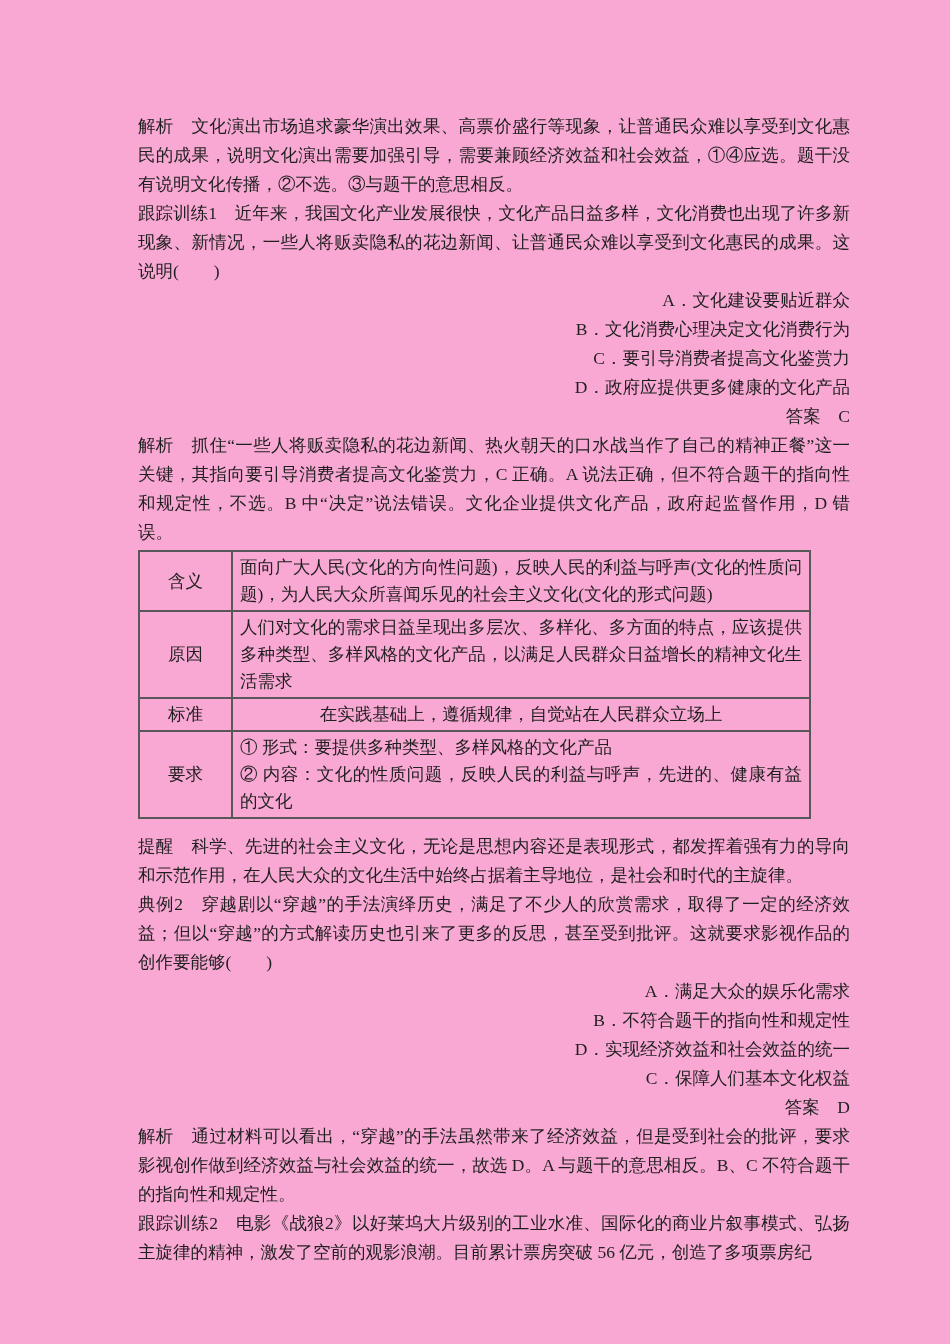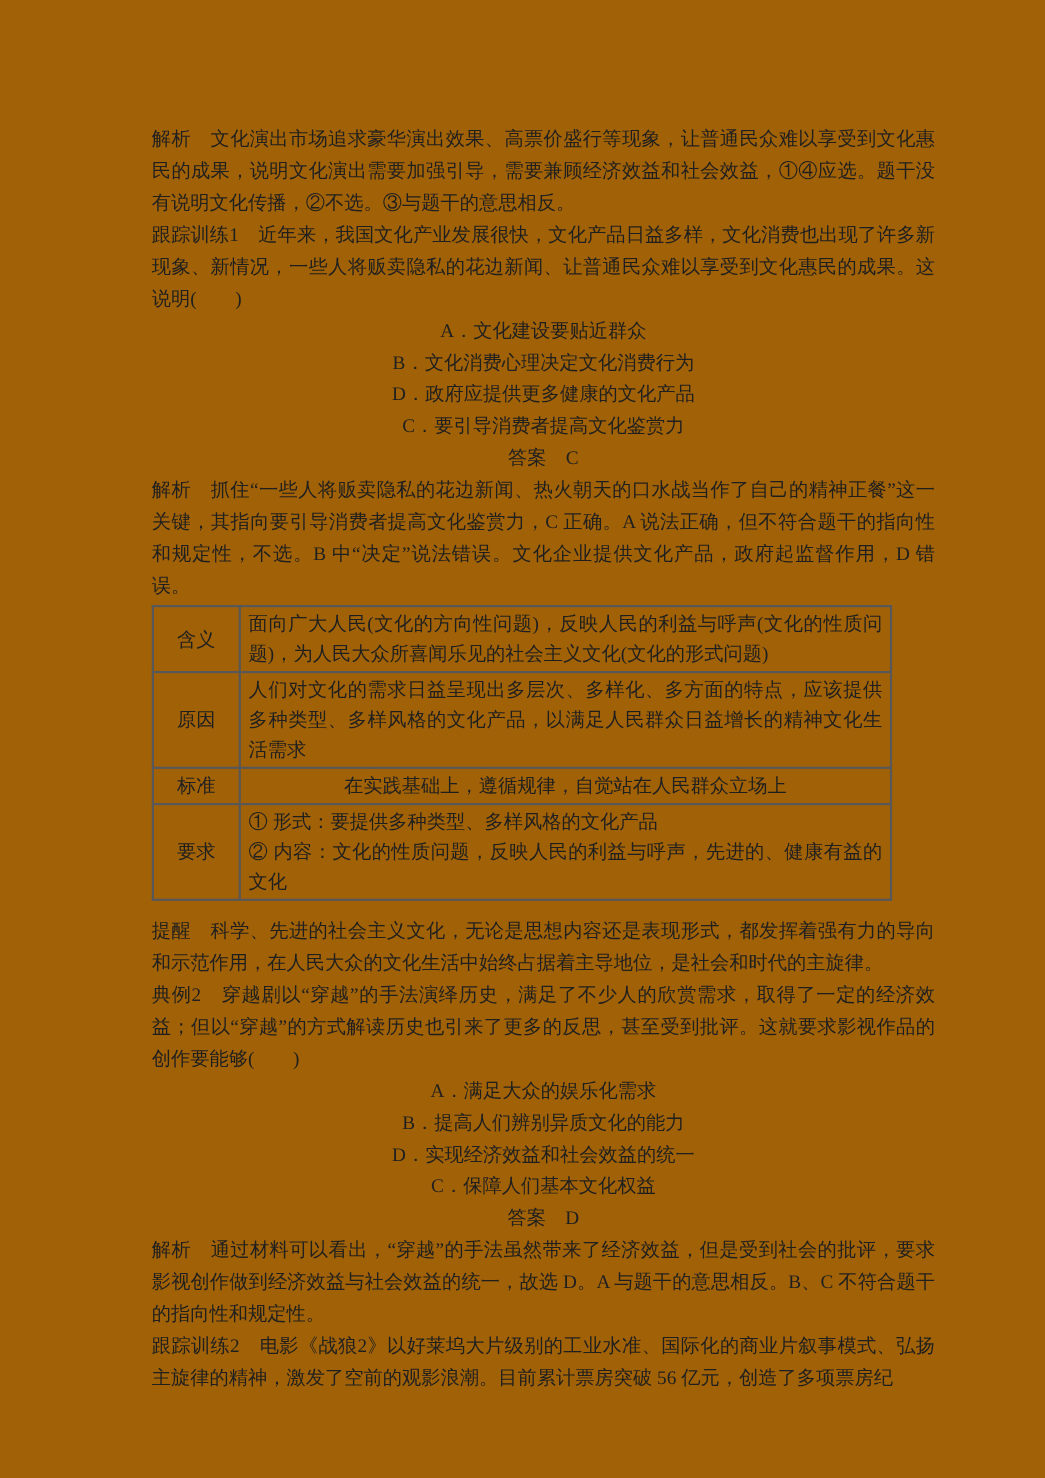--- a/index.html
+++ b/index.html
@@ -1,48 +1,48 @@
 <!DOCTYPE html>
 <html><head>
 <meta charset="utf-8">
 <style>
   * { margin: 0; padding: 0; box-sizing: border-box; }
   html, body { background: #ffffff; }
   .page {
     position: relative;
     width: 950px;
     height: 1344px;
-    background: #a16207;
+    background: #f9a8d4;
     overflow: hidden;
     font-family: "Liberation Serif", "DejaVu Serif", serif;
   }
   .content {
     position: absolute;
     left: 138px;
     top: 112px;
     width: 712px;
     font-size: 17.5px;
     line-height: 29px;
     color: #1f1f1f;
   }
   .para { text-align: justify; text-justify: inter-ideograph; }
-  .option-line, .answer-line, .section-heading { text-align: center; }
+  .option-line, .answer-line, .section-heading { text-align: right; }
   .kv-table {
     border-collapse: collapse;
     width: 673px;
     margin: 3px 0 13px 0;
     table-layout: fixed;
   }
   .kv-table td {
     border: 2px solid #58585a;
     font-size: 17.5px;
     color: #1f1f1f;
   }
   td.row-label {
-    width: 79px;
+    width: 93px;
     text-align: center;
     vertical-align: middle;
     padding: 2px 0;
     line-height: 27px;
   }
   td.row-cell {
     padding: 2px 7px;
     line-height: 27px;
     text-align: justify;
     text-justify: inter-ideograph;
@@ -55,22 +55,22 @@
 <body>
 
 <div class="page">
   <div class="content">
 
     <p class="para">解析　文化演出市场追求豪华演出效果、高票价盛行等现象，让普通民众难以享受到文化惠民的成果，说明文化演出需要加强引导，需要兼顾经济效益和社会效益，①④应选。题干没有说明文化传播，②不选。③与题干的意思相反。</p>
 
     <p class="para">跟踪训练1　近年来，我国文化产业发展很快，文化产品日益多样，文化消费也出现了许多新现象、新情况，一些人将贩卖隐私的花边新闻、让普通民众难以享受到文化惠民的成果。这说明(　　)</p>
     <div class="option-line">A．文化建设要贴近群众</div>
     <div class="option-line">B．文化消费心理决定文化消费行为</div>
+    <div class="option-line">C．要引导消费者提高文化鉴赏力</div>
     <div class="option-line">D．政府应提供更多健康的文化产品</div>
-    <div class="option-line">C．要引导消费者提高文化鉴赏力</div>
     <div class="answer-line">答案　C</div>
     <p class="para">解析　抓住“一些人将贩卖隐私的花边新闻、热火朝天的口水战当作了自己的精神正餐”这一关键，其指向要引导消费者提高文化鉴赏力，C 正确。A 说法正确，但不符合题干的指向性和规定性，不选。B 中“决定”说法错误。文化企业提供文化产品，政府起监督作用，D 错误。</p>
 
 
     <table class="kv-table">
       <tbody>
         <tr>
           <td class="row-label">含义</td>
           <td class="row-cell">面向广大人民(文化的方向性问题)，反映人民的利益与呼声(文化的性质问题)，为人民大众所喜闻乐见的社会主义文化(文化的形式问题)</td>
         </tr>
@@ -89,21 +89,21 @@
             <div class="cell-line">② 内容：文化的性质问题，反映人民的利益与呼声，先进的、健康有益的文化</div>
           </td>
         </tr>
       </tbody>
     </table>
 
     <p class="para">提醒　科学、先进的社会主义文化，无论是思想内容还是表现形式，都发挥着强有力的导向和示范作用，在人民大众的文化生活中始终占据着主导地位，是社会和时代的主旋律。</p>
 
     <p class="para">典例2　穿越剧以“穿越”的手法演绎历史，满足了不少人的欣赏需求，取得了一定的经济效益；但以“穿越”的方式解读历史也引来了更多的反思，甚至受到批评。这就要求影视作品的创作要能够(　　)</p>
     <div class="option-line">A．满足大众的娱乐化需求</div>
-    <div class="option-line">B．提高人们辨别异质文化的能力</div>
+    <div class="option-line">B．不符合题干的指向性和规定性</div>
     <div class="option-line">D．实现经济效益和社会效益的统一</div>
     <div class="option-line">C．保障人们基本文化权益</div>
     <div class="answer-line">答案　D</div>
     <p class="para">解析　通过材料可以看出，“穿越”的手法虽然带来了经济效益，但是受到社会的批评，要求影视创作做到经济效益与社会效益的统一，故选 D。A 与题干的意思相反。B、C 不符合题干的指向性和规定性。</p>
 
     <p class="para">跟踪训练2　电影《战狼2》以好莱坞大片级别的工业水准、国际化的商业片叙事模式、弘扬主旋律的精神，激发了空前的观影浪潮。目前累计票房突破 56 亿元，创造了多项票房纪</p>
 
   </div>
 </div>
 

